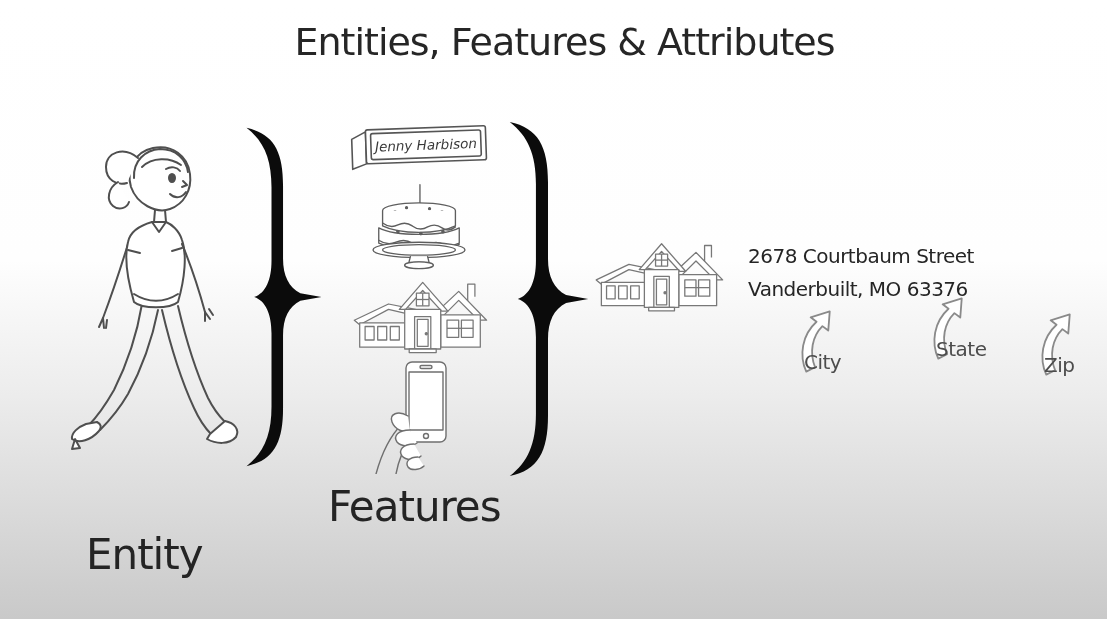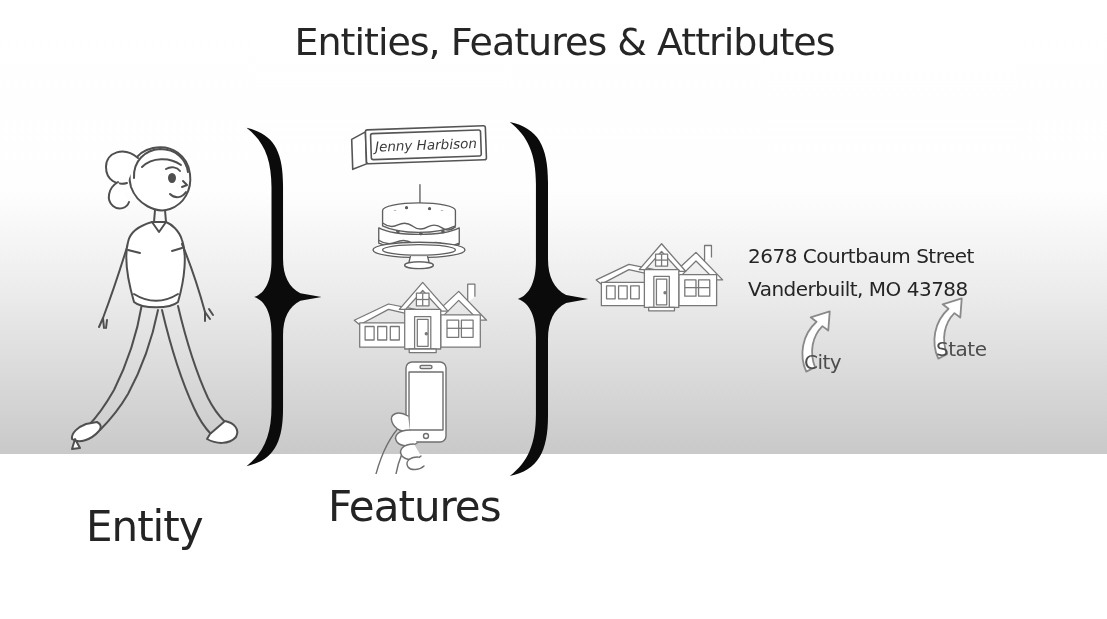--- a/index.html
+++ b/index.html
@@ -2,21 +2,21 @@
 <html><head>
 <meta charset="utf-8">
 <style>
   * { margin: 0; padding: 0; box-sizing: border-box; }
   html, body { width: 1107px; height: 619px; overflow: hidden; }
   body { font-family: "DejaVu Sans", sans-serif; color: #2b2b2b; }
 
   .canvas {
     position: relative;
     width: 1107px;
-    height: 454px;
+    height: 619px;
     background: linear-gradient(180deg, #ffffff 0%, #fefefe 42%, #ececec 64%, #c9c9c9 100%);
   }
 
   .title {
     position: absolute;
     top: 20px; left: 0; width: 1107px;
     text-align: center;
     font-size: 38px;
     font-weight: 400;
     letter-spacing: -1px;
@@ -54,21 +54,21 @@
   .ann-state { left: 910px;  top: 297px; }
   .ann-zip   { left: 1018px; top: 313px; }
 
   .caption {
     position: absolute;
     font-size: 42px;
     letter-spacing: -1px;
     color: #242424;
     white-space: nowrap;
   }
-  .cap-entity     { left: 86px;  top: 502px; text-align: right; }
+  .cap-entity     { left: 86px;  top: 530px; text-align: right; }
   .cap-features   { left: 328px; top: 482px; }
   .cap-attributes { left: 796px; top: 494px; }
 
   svg { display: block; width: 100%; height: 100%; }
   svg text { font-family: "DejaVu Sans", sans-serif; }
 </style>
 </head>
 <body>
 
 <div class="canvas">
@@ -230,34 +230,40 @@
         <rect x="69" y="54" width="18" height="36"></rect>
         <rect x="72" y="57" width="12" height="30"></rect>
         <circle cx="82" cy="73" r="1.2" fill="#787878"></circle>
         <rect x="63" y="90" width="30" height="4"></rect>
       </g>
     </svg>
   </div>
 
   <div class="address">
     <div>2678 Courtbaum Street</div>
-    <div>Vanderbuilt, MO 43788</div>
+    <div>Vanderbuilt, MO 63376</div>
   </div>
 
   <div class="annotation ann-city">
     <svg width="26" height="48" viewBox="0 0 60 90">
       <path d="M14,84 C4,62 8,34 28,16 L20,10 L46,2 L44,28 L36,22 C22,36 18,58 26,78 Z" fill="#fff" stroke="#8a8a8a" stroke-width="2.5" stroke-linejoin="round"></path>
     </svg>
     <span class="ann-label">City</span>
   </div>
 
   <div class="annotation ann-state">
     <svg width="26" height="48" viewBox="0 0 60 90">
       <path d="M14,84 C4,62 8,34 28,16 L20,10 L46,2 L44,28 L36,22 C22,36 18,58 26,78 Z" fill="#fff" stroke="#8a8a8a" stroke-width="2.5" stroke-linejoin="round"></path>
     </svg>
     <span class="ann-label">State</span>
   </div>
 
+  <div class="annotation ann-zip">
+    <svg width="26" height="48" viewBox="0 0 60 90">
+      <path d="M14,84 C4,62 8,34 28,16 L20,10 L46,2 L44,28 L36,22 C22,36 18,58 26,78 Z" fill="#fff" stroke="#8a8a8a" stroke-width="2.5" stroke-linejoin="round"></path>
+    </svg>
+    <span class="ann-label">Zip</span>
+  </div>
 
   <div class="caption cap-entity">Entity</div>
   <div class="caption cap-features">Features</div>
 
 </div>
 
 </body></html>

